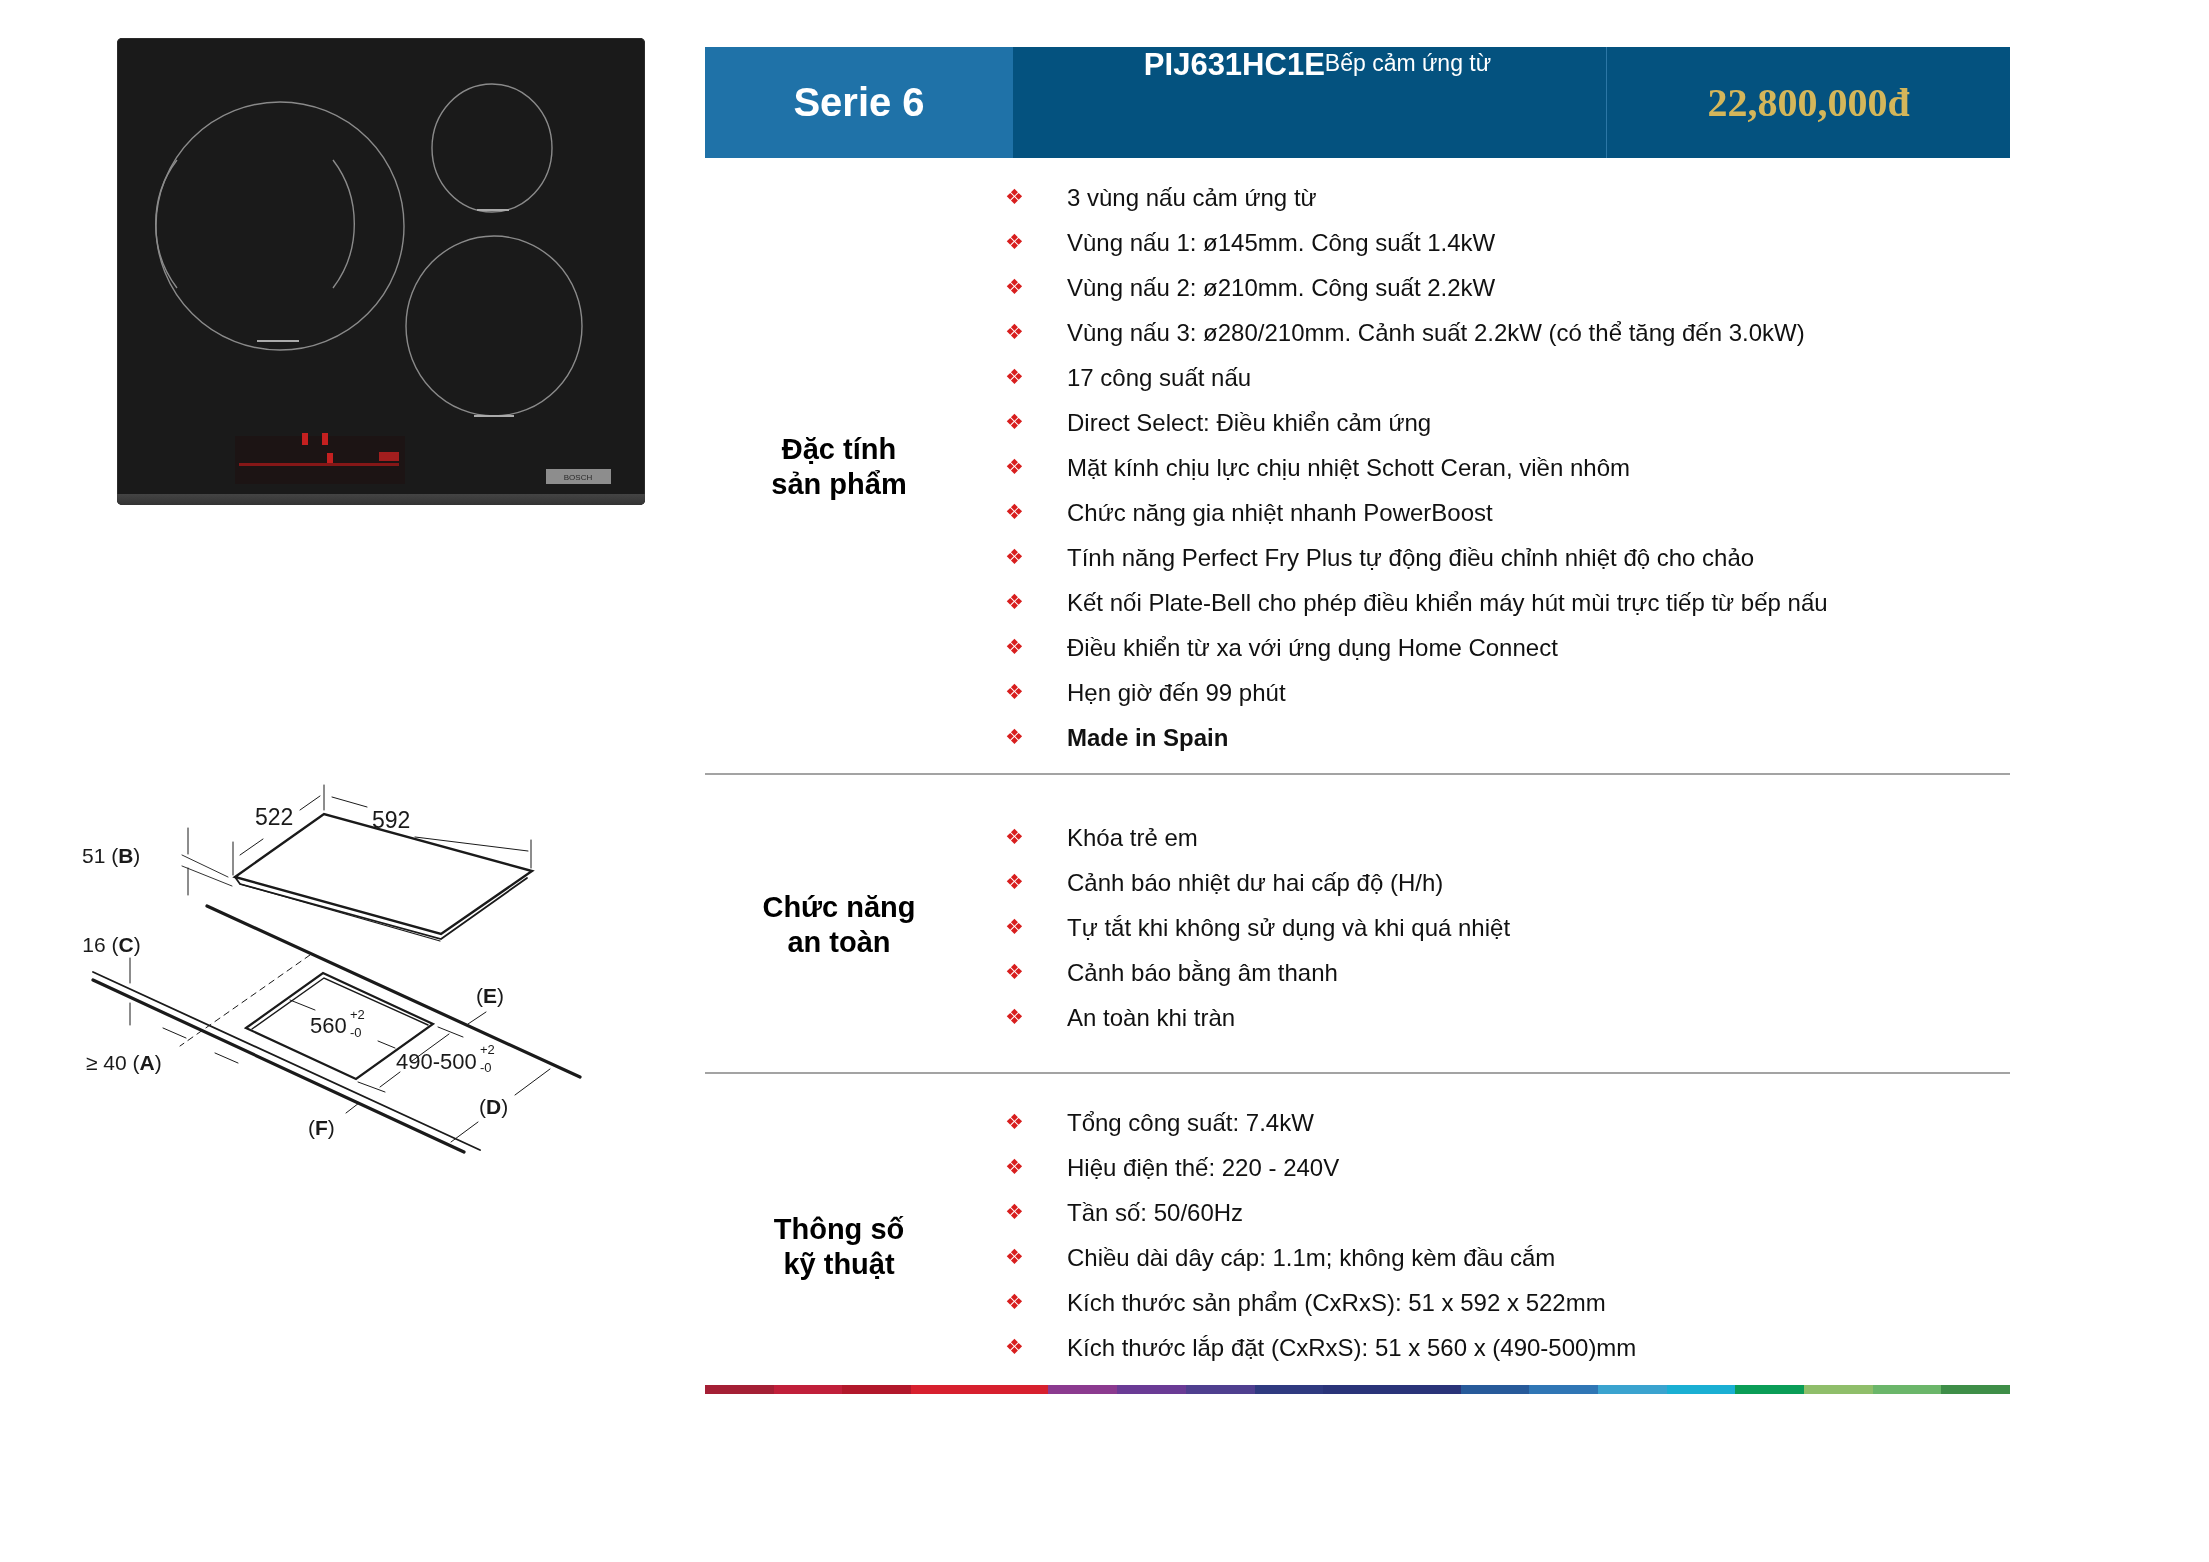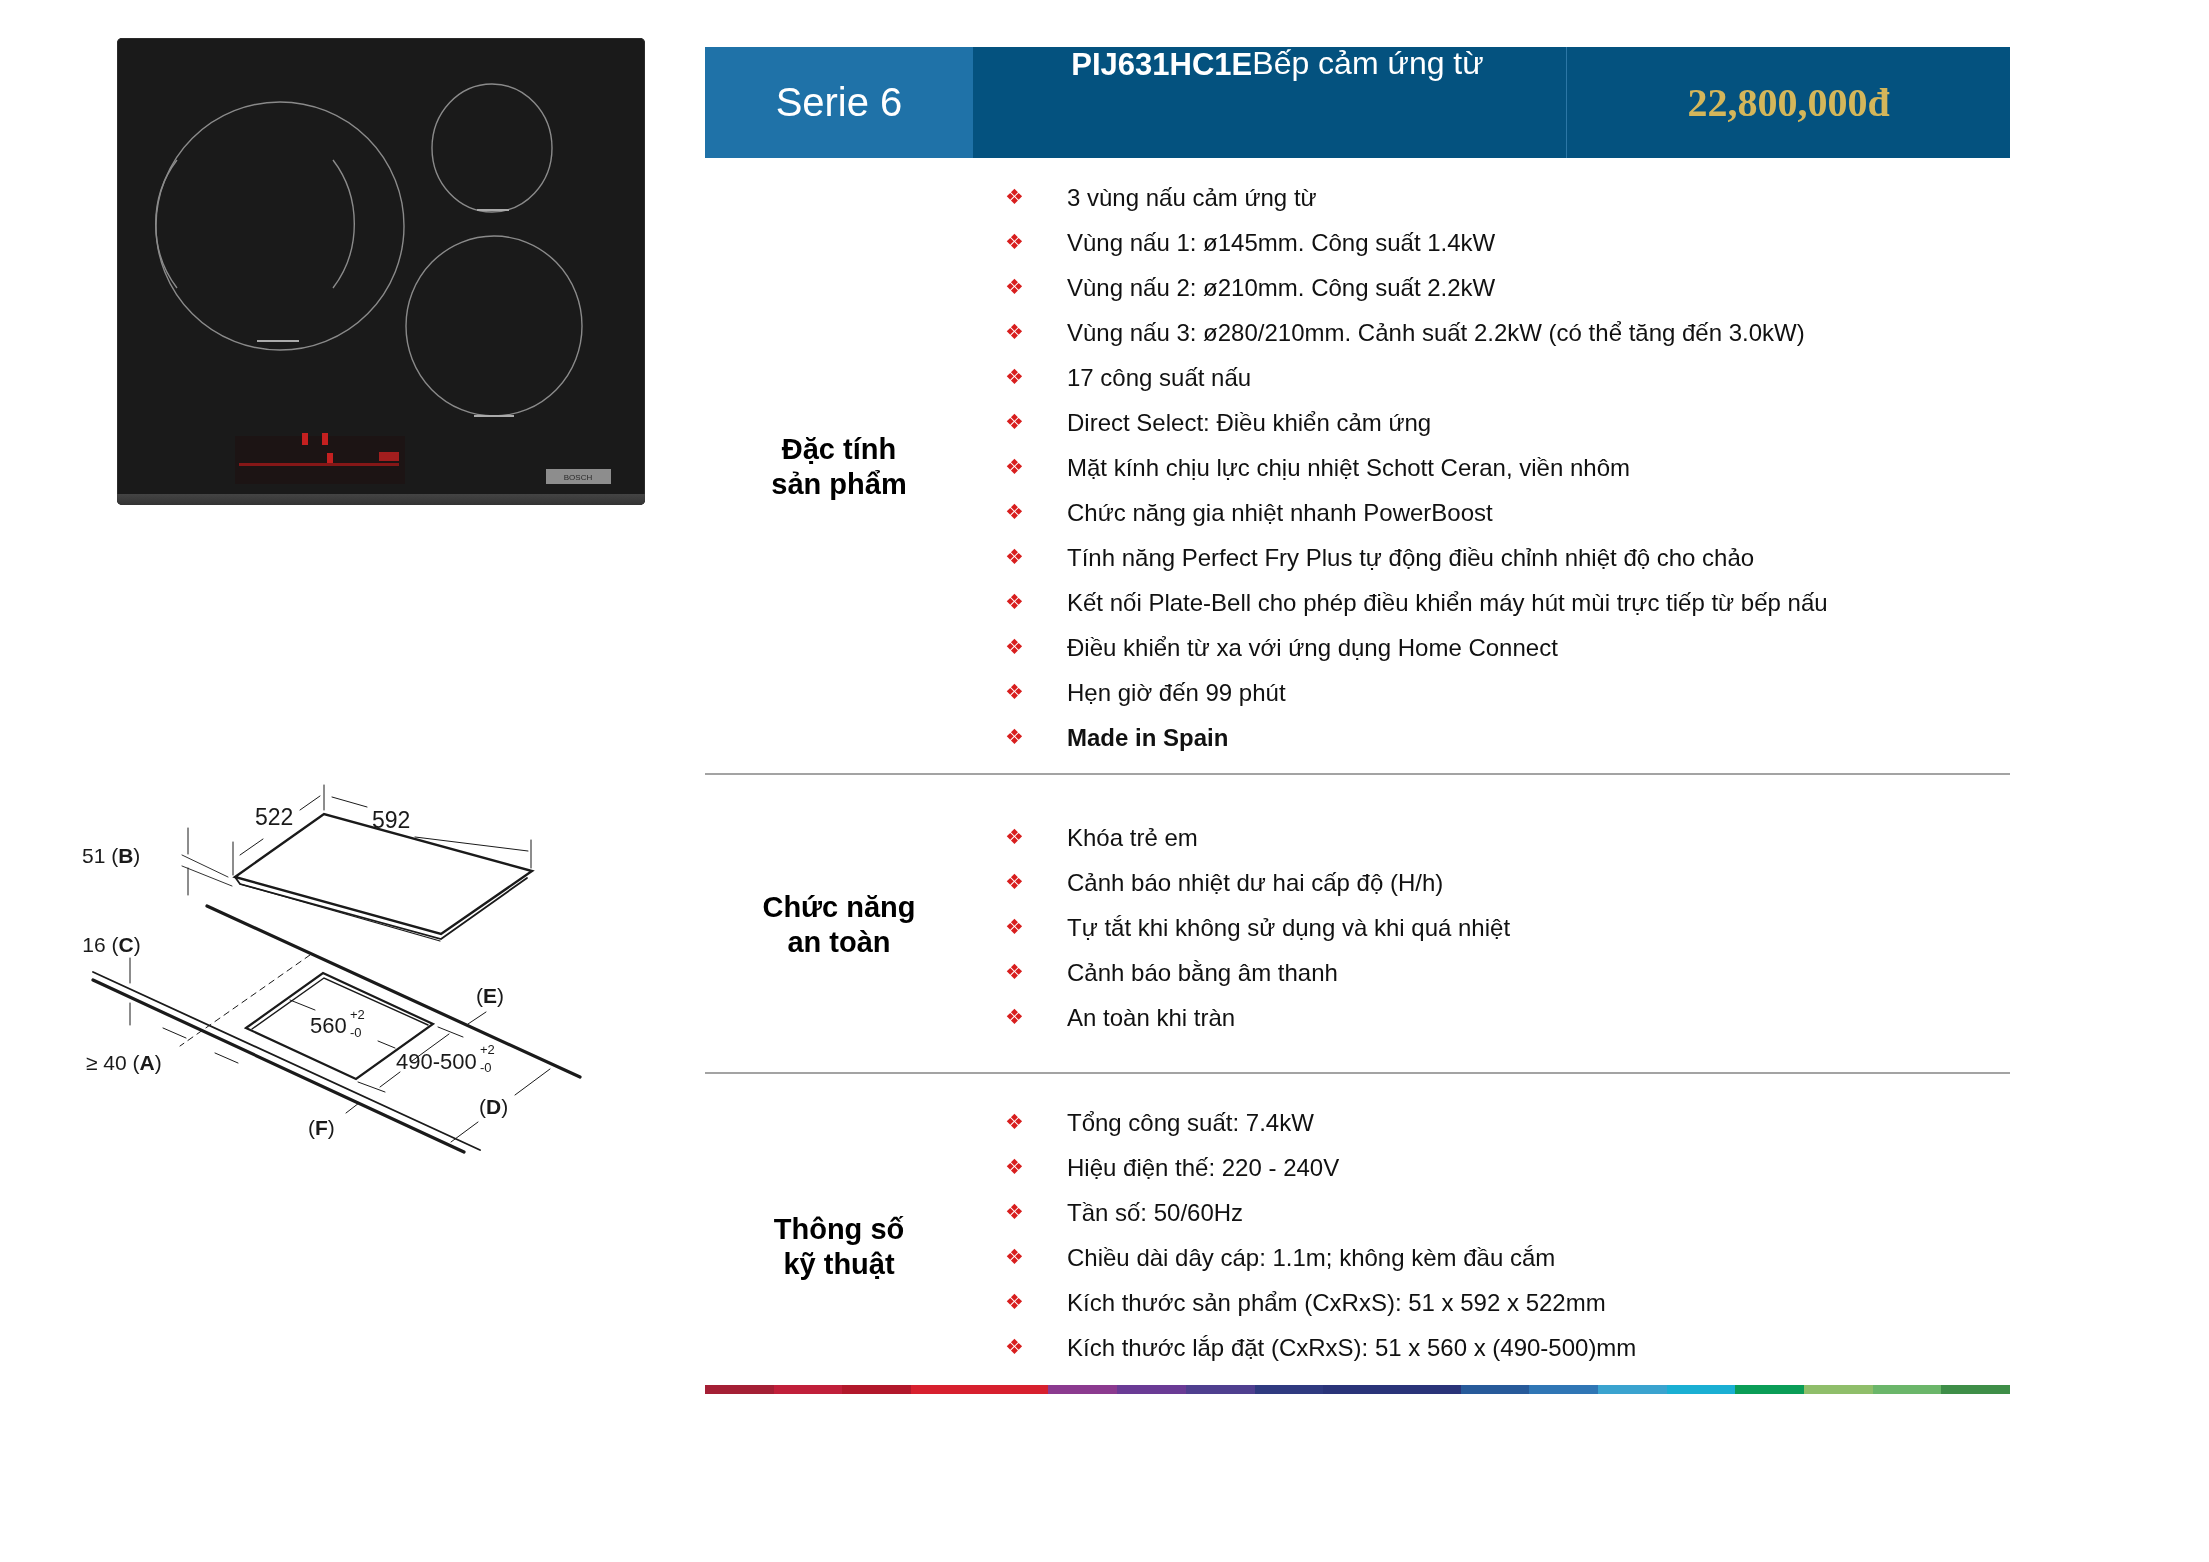--- a/index.html
+++ b/index.html
@@ -42,34 +42,34 @@
 
     
     .header {
       position: absolute;
       left: 705px; top: 47px;
       width: 1305px; height: 111px;
       display: flex;
       background: #04527f;
     }
     .header .serie {
-      width: 268px; height: 100%;
+      width: 308px; height: 100%;
       background: #1f72a8;
       display: flex; align-items: center; justify-content: center;
-      color: #ffffff; font-weight: normal; font-size: 40px;
+      color: #ffffff; font-weight: bold; font-size: 40px;
     }
     .header .model {
       width: 594px; height: 100%;
       padding-left: 16px;
       display: flex; flex-direction: row; justify-content: center;
       color: #ffffff;
       border-right: 1px solid #2c77a6;
     }
     .header .model .code { font-size: 31px; font-weight: bold; line-height: 36px; }
-    .header .model .kind { font-size: 32px; line-height: 32px; }
+    .header .model .kind { font-size: 23px; line-height: 32px; }
     .header .price {
       flex: 1; height: 100%;
       display: flex; align-items: center; justify-content: center;
       color: #d4b65a; font-weight: bold; font-size: 40px; font-family: Liberation Serif, serif;
     }
 
     
     .section {
       position: absolute;
       left: 705px; width: 1305px;

